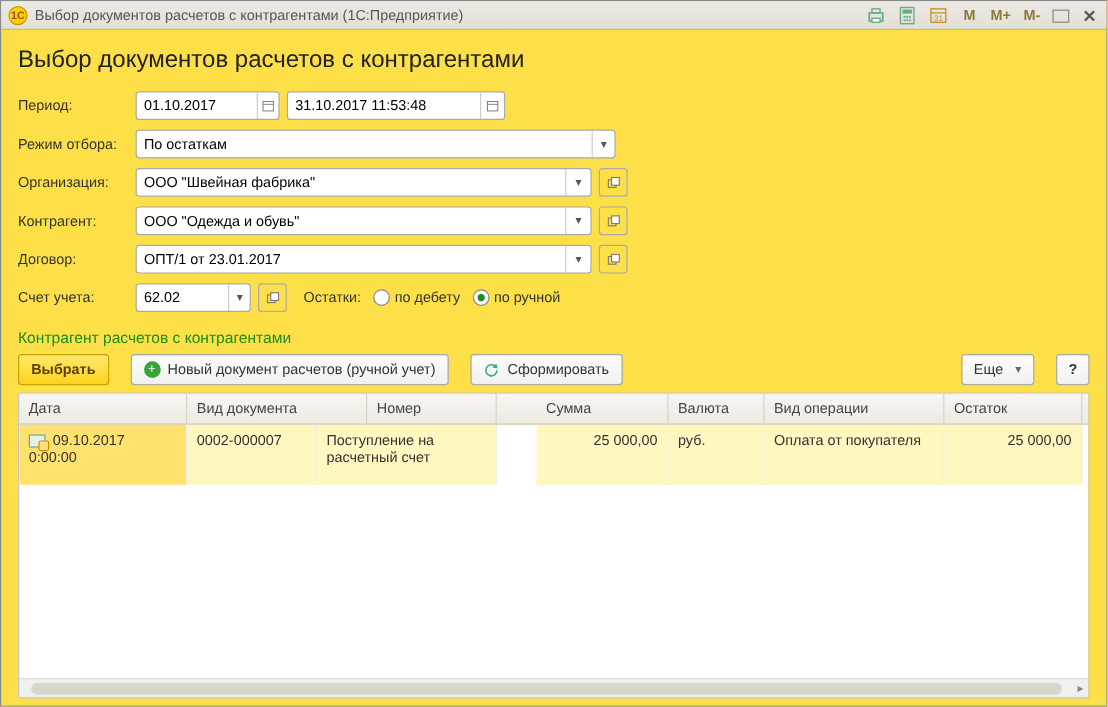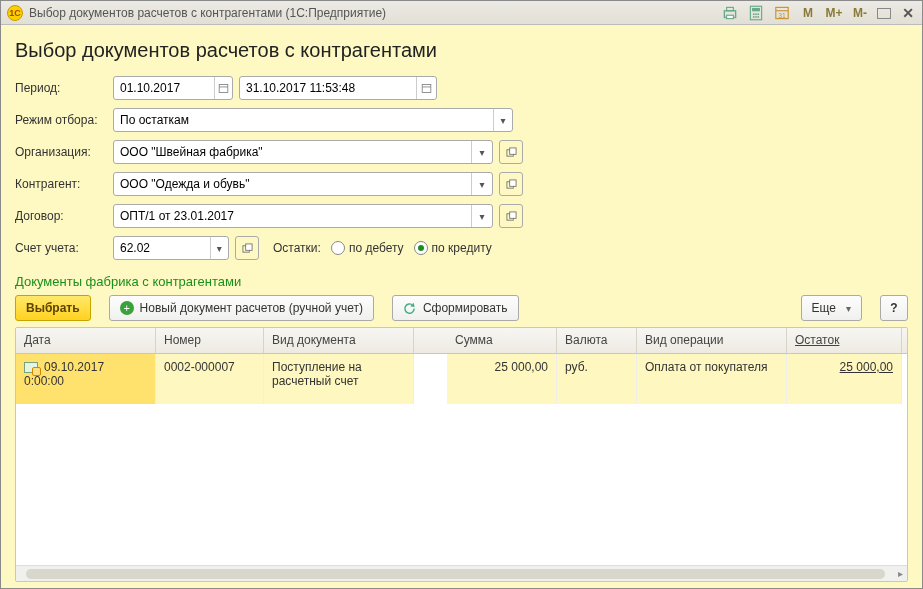--- a/index.html
+++ b/index.html
@@ -12,21 +12,21 @@
     width: 923px;
     height: 589px;
     overflow: hidden;
   }
   .window {
     border: 1px solid #8a8a8a;
     width: 923px;
     height: 589px;
     display:flex;
     flex-direction: column;
-    background:#fef9c3;
+    background:#fde047;
   }
   .titlebar {
     height: 24px;
     background: linear-gradient(#eceae4, #e2dfd6);
     border-bottom: 1px solid #bbb;
     display:flex;
     align-items:center;
     padding: 0 4px 0 6px;
     gap:6px;
     color:#555;
@@ -96,34 +96,34 @@
     width:22px; height:100%;
     border-left:1px solid #ccc;
     display:flex; align-items:center; justify-content:center;
     color:#555;
     font-size:10px;
     cursor:pointer;
   }
   .tb-btn svg { width:12px; height:12px; }
 
   .period .textbox { width:120px; }
-  .period .textbox.wide { width:198px;align-items:center; }
+  .period .textbox.wide { width:182px;align-items:center; }
 
   .wide-select { width:400px;gap:40px; }
   .ref-select { width:380px; }
   .ref-extra {
     width:24px; height:24px;
     border:1px solid #aaa;
     border-radius:3px;
     display:flex; align-items:center; justify-content:center;
     cursor:pointer;
     color:#555;
     font-size:11px;
   }
-  .acct .textbox { width:116px; }
+  .acct .textbox { width:96px; }
   .acct .ref-extra { margin-right: 8px;}
 
   .radio-wrap { display:flex; align-items:center; gap:4px; margin-left:4px; }
   .radio {
     width:14px; height:14px; border:1px solid #888; border-radius:50%;
     display:inline-flex; align-items:center; justify-content:center;
     background:#fff;
   }
   .radio.checked::after{
     content:""; width:6px; height:6px; border-radius:50%; background:#1a8f1a;
@@ -237,21 +237,21 @@
     background:#ffdf7f;
   }
 
   
   .col-date { width:140px; }
   .col-num  { width:108px; }
   .col-type { width:150px; }
   .col-sum  { width:110px;margin-left:33px; }
   .col-curr { width:80px;  }
   .col-op   { width:150px; }
-  .col-bal  { width:115px;text-decoration:underline; }
+  .col-bal  { width:115px; }
 
   .hscroll{
     height:16px;
     background:#f0f0ee;
     border-top:1px solid #ddd;
     position:relative;
   }
   .hscroll .thumb{
     position:absolute;
     left:10px; right:22px;
@@ -396,25 +396,25 @@
           </svg>
       </span>
 
       <span>Остатки:</span>
       <label class="radio-wrap">
         <span class="radio"></span>
         <span>по дебету</span>
       </label>
       <label class="radio-wrap">
         <span class="radio checked"></span>
-        <span>по кредиту</span>
+        <span>по ручной</span>
       </label>
     </div>
 
-    <div class="section-title">Документы фабрика с контрагентами</div>
+    <div class="section-title">Контрагент расчетов с контрагентами</div>
 
     <div class="toolbar">
       <div class="btn primary">
         <span>Выбрать</span>
       </div>
       <div class="btn">
         <span class="ico plus">+</span>
         <span>Новый документ расчетов (ручной учет)</span>
       </div>
       <div class="btn">
@@ -431,22 +431,22 @@
         <span>Еще</span>
       </div>
       <div class="btn help">
         <span>?</span>
       </div>
     </div>
 
     <div class="grid-wrap">
       <div class="grid-head">
         <div class="gh-cell col-date">Дата</div>
+        <div class="gh-cell col-type">Вид документа</div>
         <div class="gh-cell col-num">Номер</div>
-        <div class="gh-cell col-type">Вид документа</div>
         <div class="gh-cell col-sum">Сумма</div>
         <div class="gh-cell col-curr">Валюта</div>
         <div class="gh-cell col-op">Вид операции</div>
         <div class="gh-cell col-bal">Остаток</div>
       </div>
       <div class="grid-body">
         <div class="grid-row selected">
           <div class="gb-cell col-date focus">
             <span class="row-icon"></span><span>09.10.2017 0:00:00</span>
           </div>

